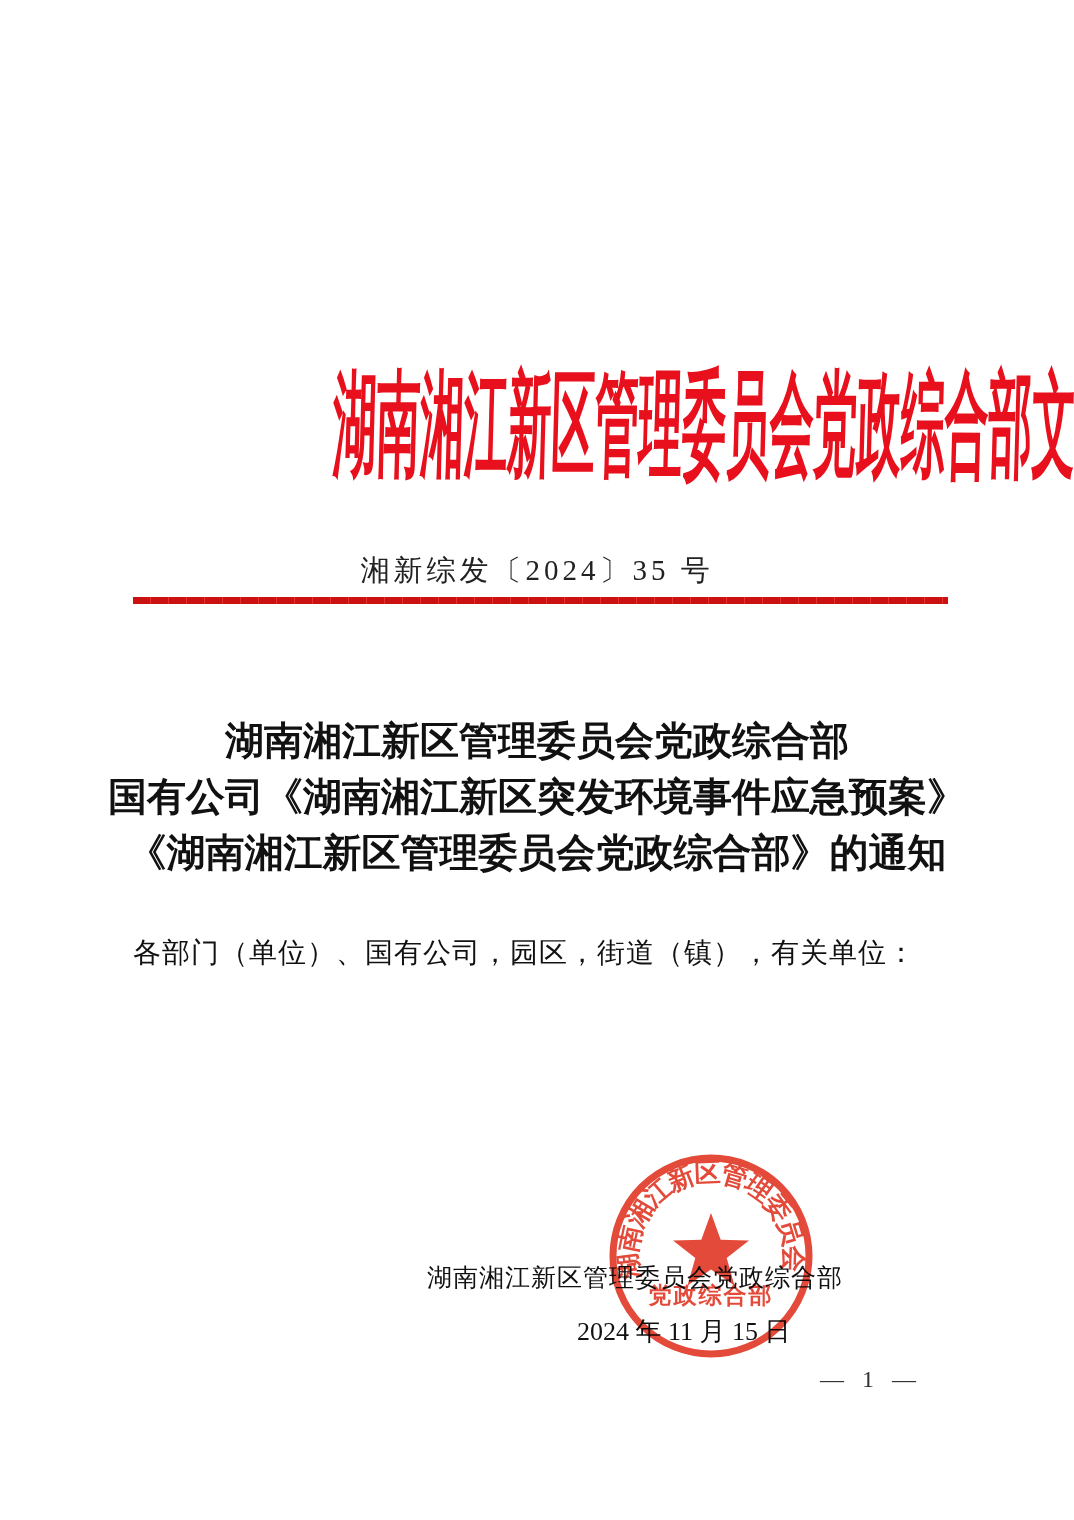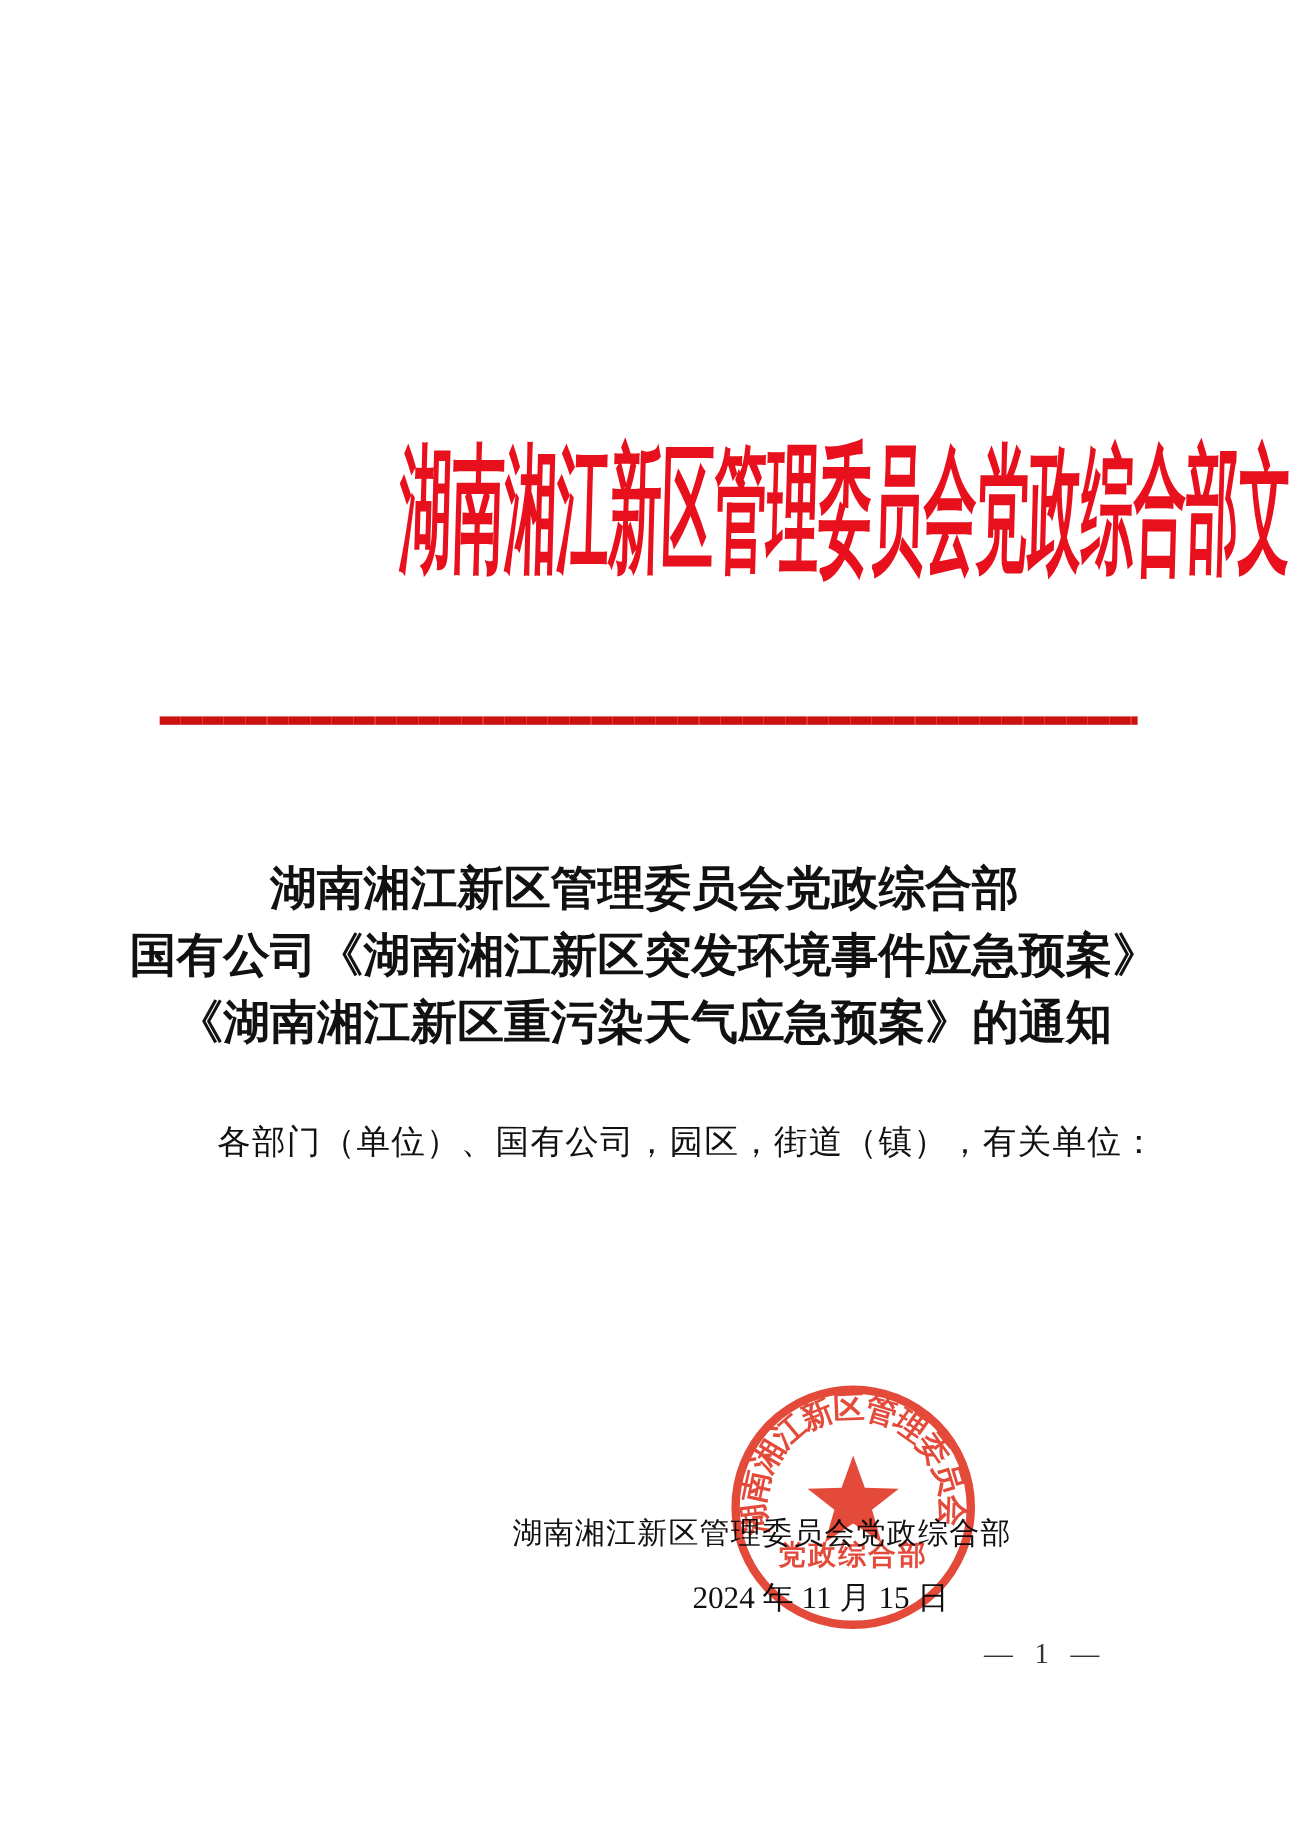--- a/index.html
+++ b/index.html
@@ -63,21 +63,20 @@
   
   .salutation {
     position: absolute;
     left: 133px;
     top: 930px;
     font-size: 28px;
     line-height: 46px;
     letter-spacing: 1px;
     color: #111111;
     white-space: nowrap;
-    margin-left: 48px;
   }
   .body-para {
     position: absolute;
     left: 133px;
     top: 976px;
     width: 812px;
     font-size: 28px;
     line-height: 46px;
     text-align: justify;
     text-indent: 2em;
@@ -138,27 +137,28 @@
     font-family: "Liberation Sans", "DejaVu Sans", sans-serif;
   }
 </style>
 </head>
 <body>
 
 <div class="page">
 
   <div class="header-title">湖南湘江新区管理委员会党政综合部文件</div>
 
+  <div class="doc-number">湘新综发〔2024〕35 号</div>
 
   <div class="red-rule"></div>
 
   <div class="doc-title">
     <div>湖南湘江新区管理委员会党政综合部</div>
     <div>国有公司《湖南湘江新区突发环境事件应急预案》</div>
-    <div>《湖南湘江新区重污染天气应急预案》的通知</div>
+    <div>《湖南湘江新区管理委员会党政综合部》的通知</div>
   </div>
 
   <div class="salutation">各部门（单位）、国有公司，园区，街道（镇），有关单位：</div>
 
 
   <div class="signature">湖南湘江新区管理委员会党政综合部</div>
 
   <div class="sign-date">2024 年 11 月 15 日</div>
 
   <svg class="seal" viewBox="0 0 210 210" xmlns="http://www.w3.org/2000/svg">

